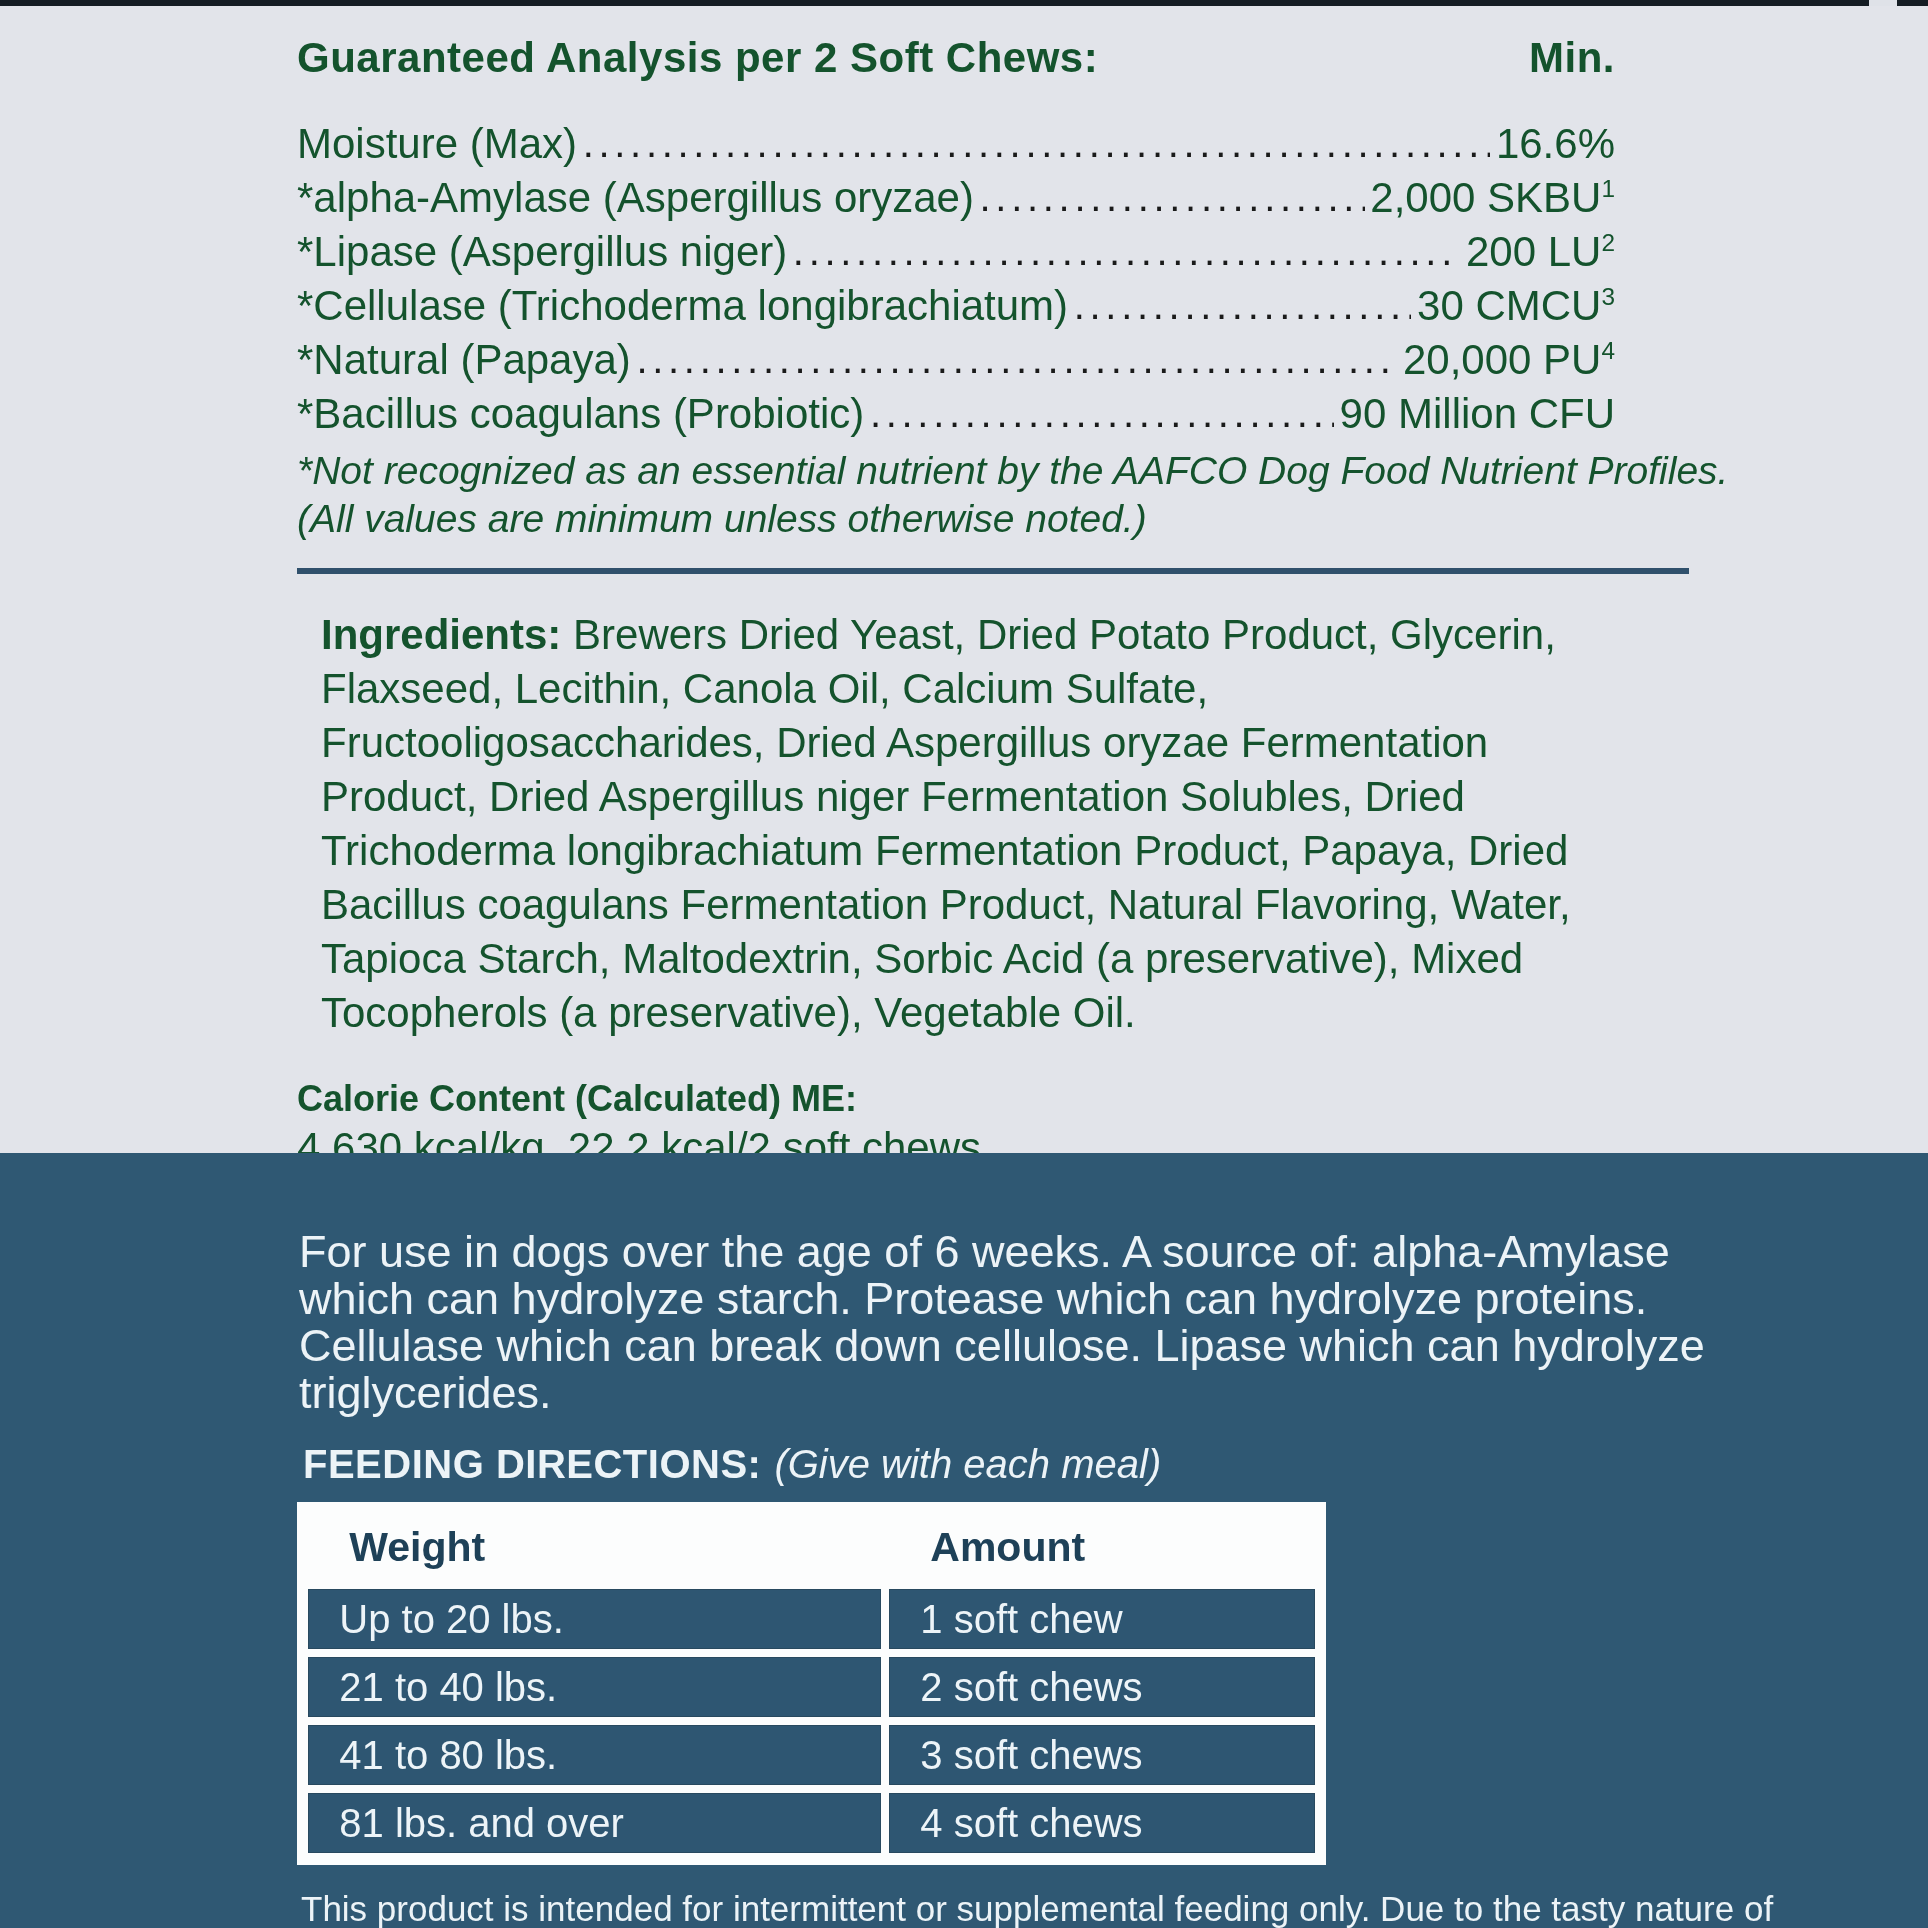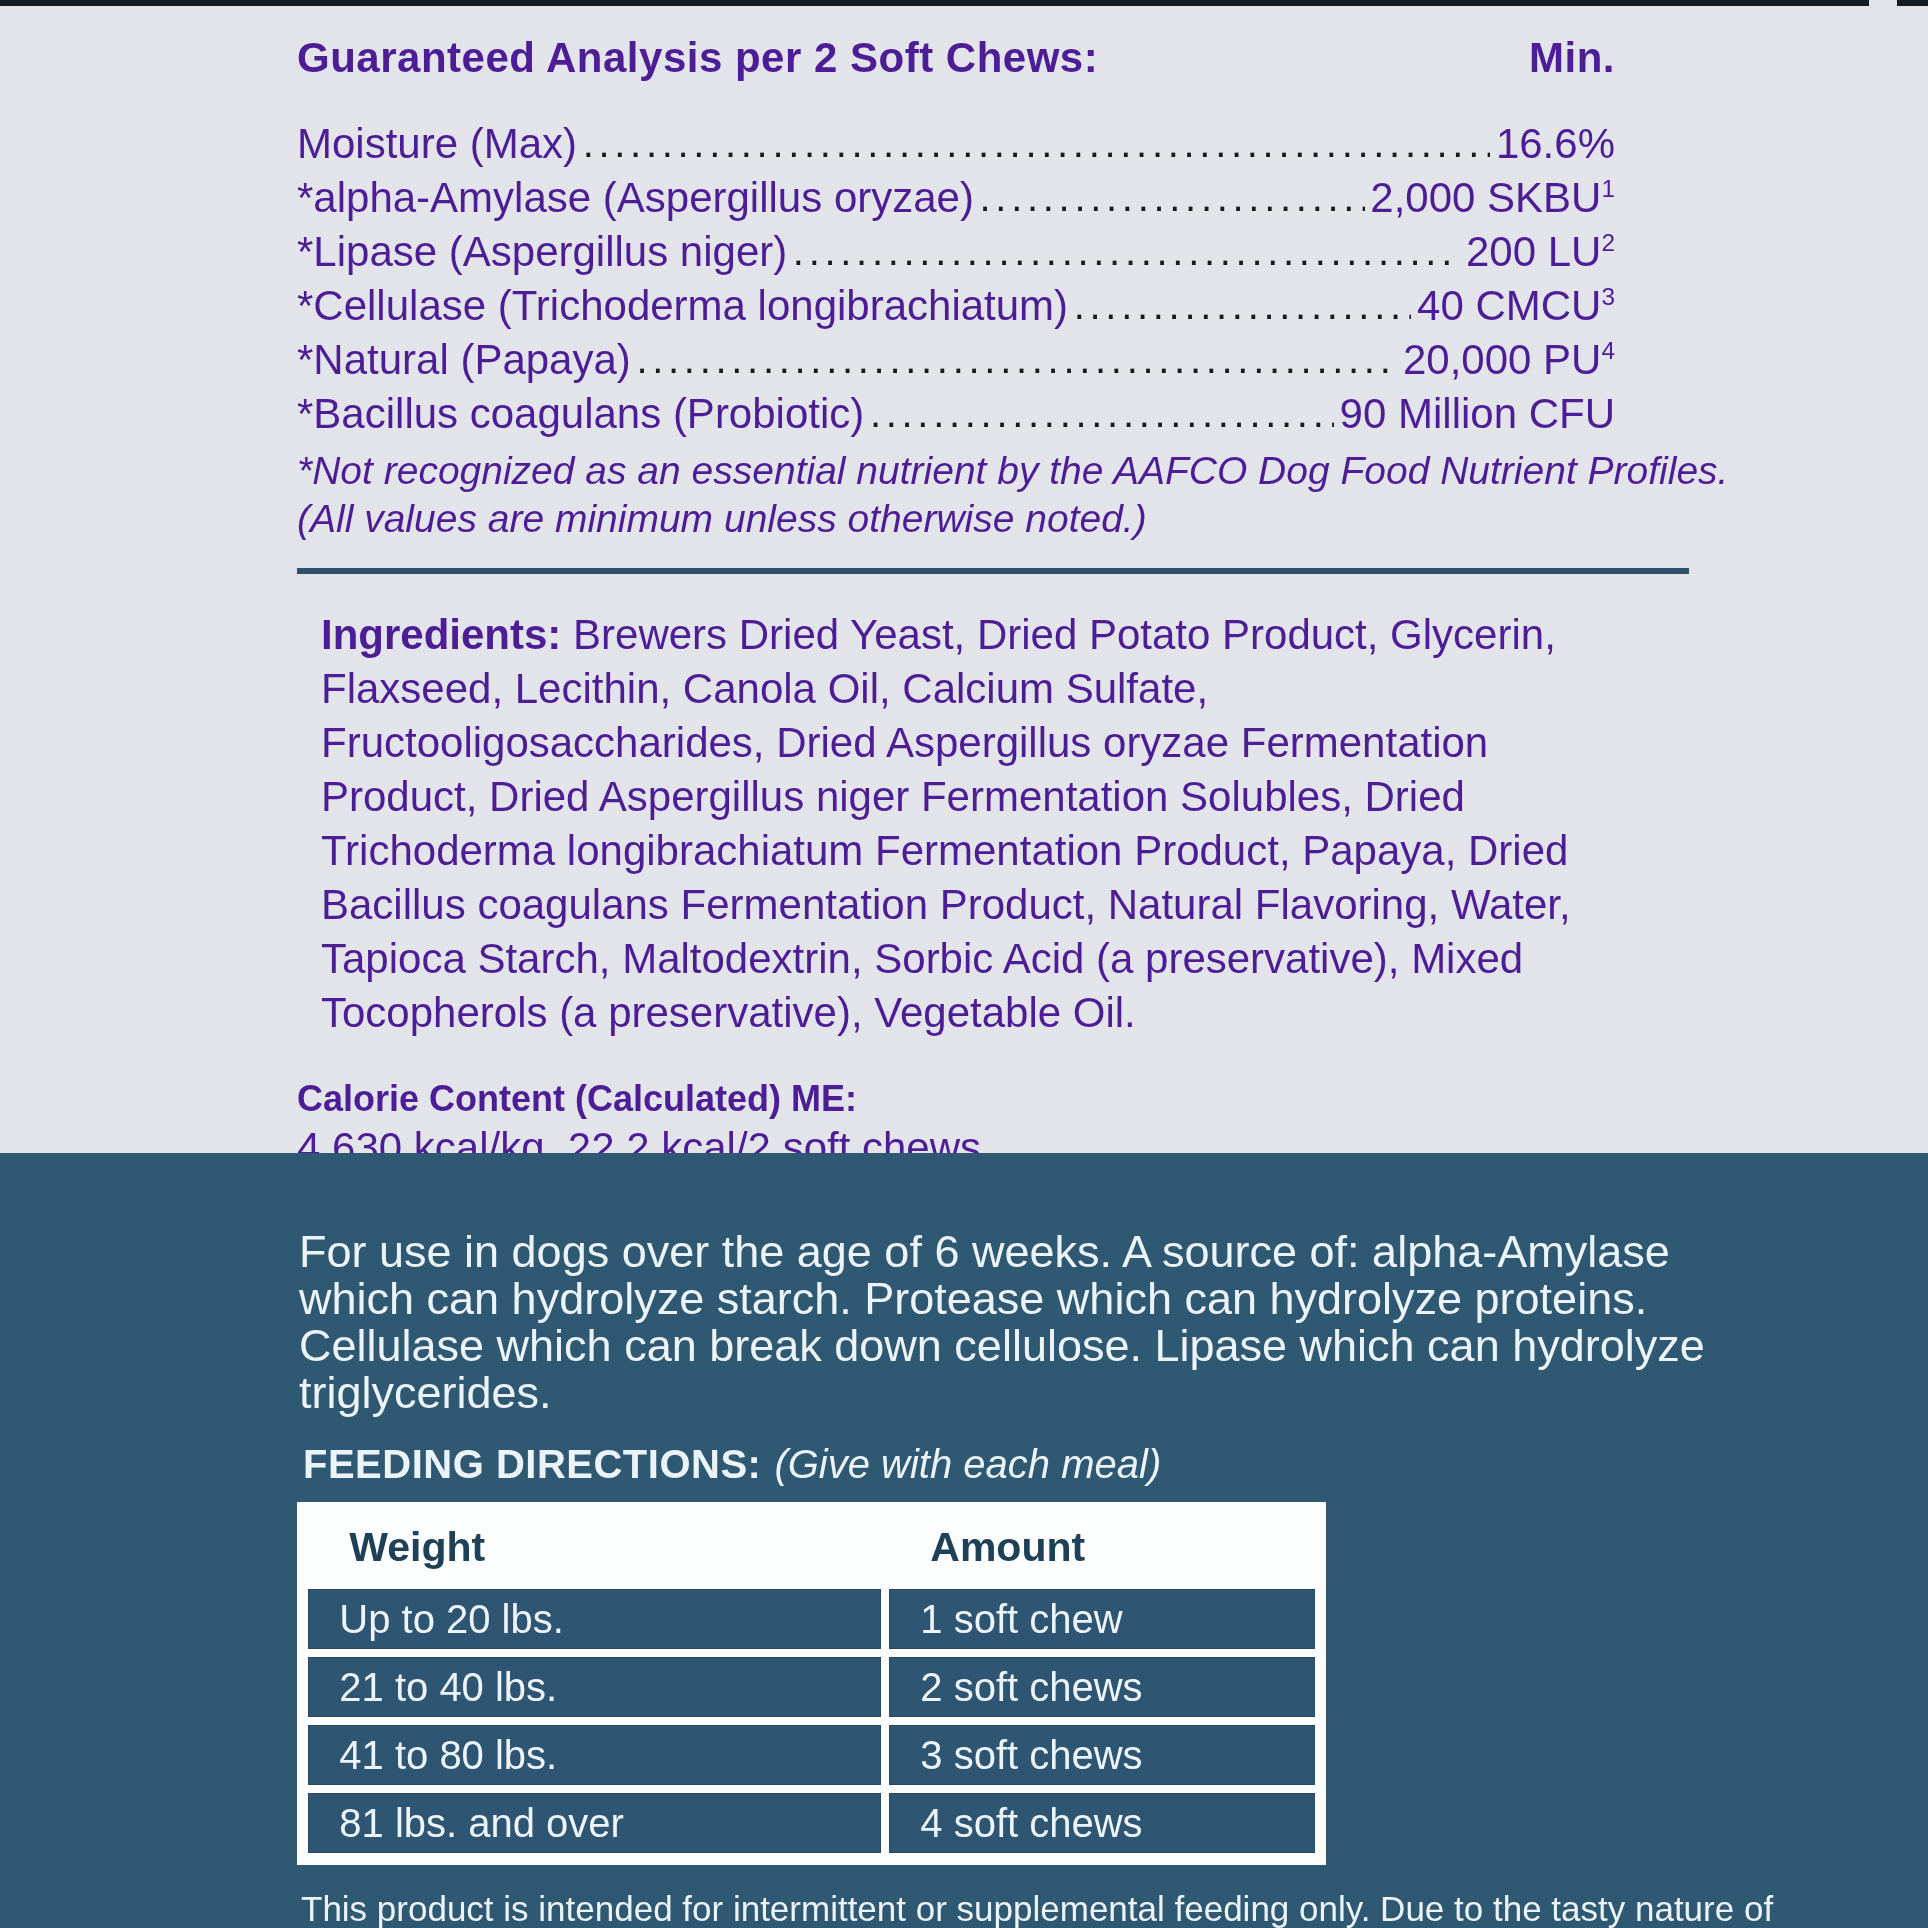--- a/index.html
+++ b/index.html
@@ -11,21 +11,21 @@
     overflow: hidden;
     background: #e2e4ea;
   }
   
   .top-strip { position: absolute; top: 0; left: 0; width: 1928px; height: 5.6px; background: #151d24; }
   .top-strip-gap { position: absolute; top: 0; left: 1869px; width: 28px; height: 5.6px; background: #dfe2e8; }
 
   
   .light-section {
     position: absolute; top: 5.6px; left: 0; width: 1928px; height: 1148px;
-    background: #e2e4ea; color: #4c1d95;
+    background: #e2e4ea; color: #14532d;
     padding: 28px 0 0 297px;
   }
   .ga-header {
     width: 1318px; display: flex; justify-content: space-between; align-items: baseline;
     font-size: 42px; font-weight: bold; letter-spacing: 0.5px;
   }
   .ga-rows { margin-top: 34px; width: 1318px; }
   .ga-row { display: flex; align-items: flex-end; font-size: 42px; line-height: 53px; white-space: nowrap; }
   .dots { flex: 1 1 auto; overflow: hidden; min-width: 28px; margin: 0 5.6px; }
   .dots::after {
@@ -94,21 +94,21 @@
         <span class="ga-value"><span>2,000 SKBU</span><sup>1</sup></span>
       </div>
       <div class="ga-row">
         <span>*Lipase (Aspergillus niger)</span>
         <span class="dots"></span>
         <span class="ga-value"><span>200 LU</span><sup>2</sup></span>
       </div>
       <div class="ga-row">
         <span>*Cellulase (Trichoderma longibrachiatum)</span>
         <span class="dots"></span>
-        <span class="ga-value"><span>40 CMCU</span><sup>3</sup></span>
+        <span class="ga-value"><span>30 CMCU</span><sup>3</sup></span>
       </div>
       <div class="ga-row">
         <span>*Natural (Papaya)</span>
         <span class="dots"></span>
         <span class="ga-value"><span>20,000 PU</span><sup>4</sup></span>
       </div>
       <div class="ga-row">
         <span>*Bacillus coagulans (Probiotic)</span>
         <span class="dots"></span>
         <span class="ga-value"><span>90  Million CFU</span><sup></sup></span>

